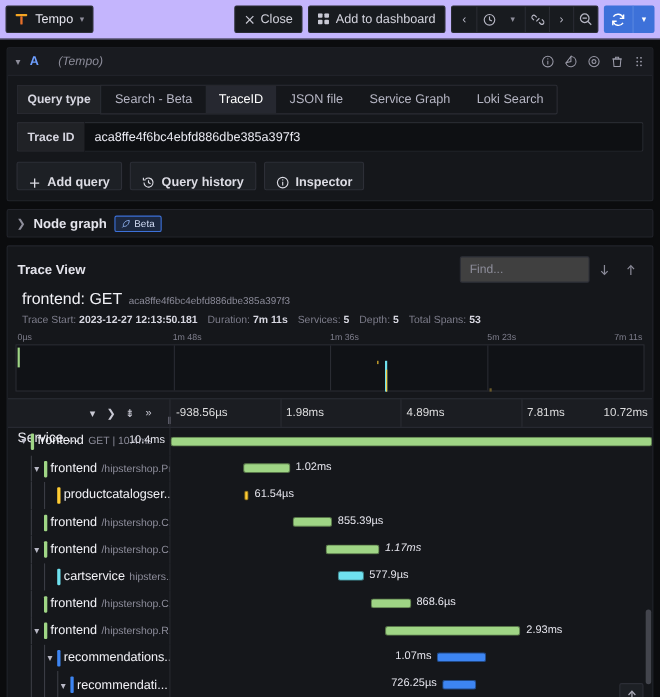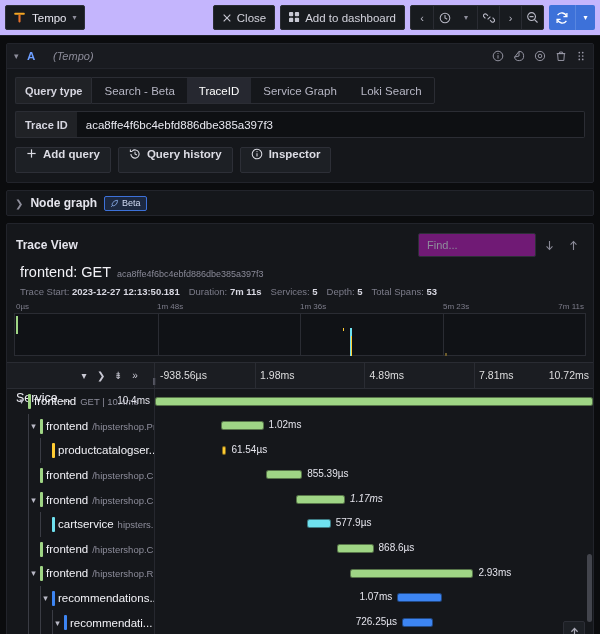--- a/index.html
+++ b/index.html
@@ -88,21 +88,21 @@
   .qt-tab.active { background: #262830; color: #fff; font-weight: normal; }
   .q-input {
     flex: 1; display: flex; align-items: center;
     height: 27px; padding: 0 9px;
     background: #0e1013; border: 1px solid #2b2d34; border-left: none;
     border-radius: 0 2px 2px 0;
     font-size: 11.5px; color: #e8e8f0;
   }
   .q-actions { display: flex; gap: 7px; margin-top: 9px; }
   .q-act {
-    display: flex; align-items: flex-start; gap: 6px;
+    display: flex; align-items: flex-end; gap: 6px;
     height: 26px; padding: 0 10px;
     background: #1d2025; border: 1px solid #2d2f37; border-radius: 2px;
     font-size: 11.5px; color: #dcdce4; font-weight: bold;
   }
 
   
   .ng {
     margin: 7px 6px 0 6px; height: 26px;
     display: flex; align-items: center; gap: 7px; padding: 0 8px;
     background: #15171b; border: 1px solid #22242b; border-radius: 2px;
@@ -123,21 +123,21 @@
     height: 427px; position: relative; overflow: hidden;
   }
   .tv-head {
     display: flex; align-items: center;
     padding: 9px 9px 3px 9px;
   }
   .tv-title { font-size: 12px; font-weight: bold; color: #e4e4ec; }
   .tv-find { margin-left: auto; display: flex; align-items: center; gap: 2px; }
   .find-input {
     width: 118px; height: 24px; padding: 0 8px;
-    background: #701a75; border: 1px solid #2d2f37; border-radius: 2px;
+    background: #404040; border: 1px solid #2d2f37; border-radius: 2px;
     font-size: 11px; color: #8e8e9b; display: flex; align-items: center;
   }
   .find-btn {
     width: 22px; height: 24px; display: flex;
     align-items: center; justify-content: center;
     color: #8a8a98; font-size: 11px;
   }
 
   .trace-name { padding: 4px 9px 0 13px; display: flex; align-items: baseline; gap: 6px; }
   .trace-name .tn-main { font-size: 14.5px; color: #f1f1f6; }
@@ -379,20 +379,21 @@
         </span>
       </div>
     </div>
 
     <div class="q-body">
       <div class="q-row">
         <div class="q-label">Query type</div>
         <div class="qt-tabs">
           <div class="qt-tab">Search - Beta</div>
           <div class="qt-tab active">TraceID</div>
+          <div class="qt-tab">JSON file</div>
           <div class="qt-tab">Service Graph</div>
           <div class="qt-tab">Loki Search</div>
         </div>
       </div>
 
       <div class="q-row">
         <div class="q-label">Trace ID</div>
         <div class="q-input">aca8ffe4f6bc4ebfd886dbe385a397f3</div>
       </div>
 

